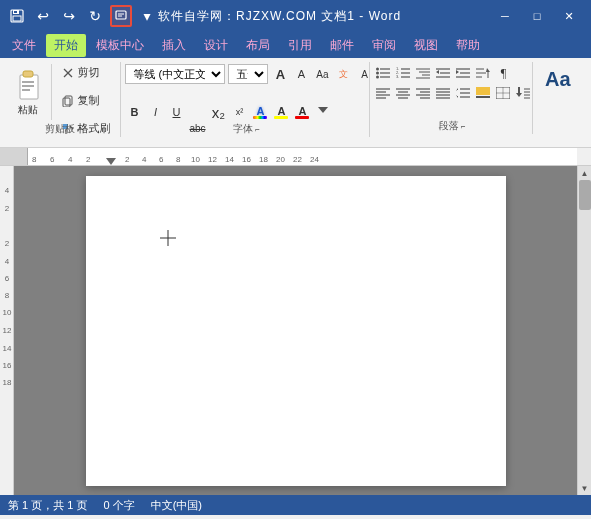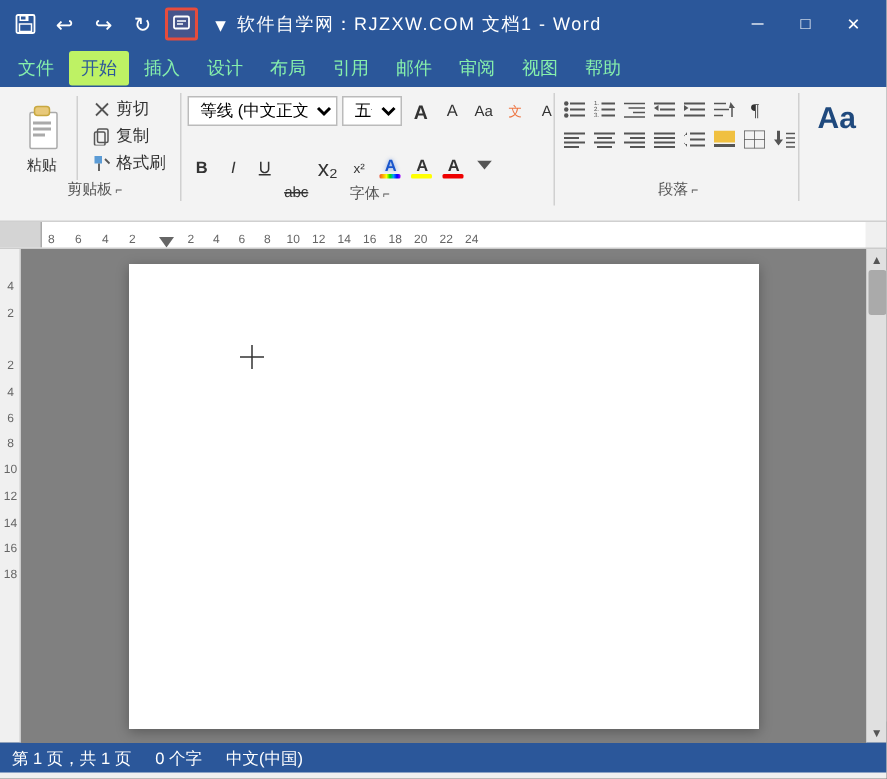--- a/index.html
+++ b/index.html
@@ -49,21 +49,21 @@
     #menu-bar {
       background: #2b579a;
       height: 26px;
       display: flex;
       align-items: center;
       padding: 0 4px;
       gap: 2px;
     }
     .menu-item {
       padding: 3px 8px;
-      color: #86efac;
+      color: #f9a8d4;
       font-size: 12px;
       cursor: pointer;
       border-radius: 2px;
     }
     .menu-item.active {
       background: #bef264;
       color: #2b579a;
     }
 
     
@@ -101,21 +101,21 @@
       display: flex; flex-direction: column;
       align-items: center; justify-content: center;
       width: 44px; height: 58px;
       cursor: pointer;
       border-radius: 3px;
       font-size: 10px;
       color: #333;
     }
 
     .clipboard-sub {
-      display: flex; flex-direction: column; gap: 1px; margin-left: 4px;
+      display: flex; flex-direction: column; gap: 11px; margin-left: 4px;
     }
     .sub-btn {
       display: flex; align-items: center; gap: 3px;
       padding: 1px 4px;
       font-size: 11px;
       cursor: pointer;
       border-radius: 2px;
       color: #333;
       white-space: nowrap;
     }
@@ -369,20 +369,21 @@
   <div id="window-controls">
     <div class="win-btn">─</div>
     <div class="win-btn">□</div>
     <div class="win-btn close">✕</div>
   </div>
 </div>
 
 <div id="menu-bar">
   <div class="menu-item">文件</div>
   <div class="menu-item active">开始</div>
+  <div class="menu-item">模板中心</div>
   <div class="menu-item">插入</div>
   <div class="menu-item">设计</div>
   <div class="menu-item">布局</div>
   <div class="menu-item">引用</div>
   <div class="menu-item">邮件</div>
   <div class="menu-item">审阅</div>
   <div class="menu-item">视图</div>
   <div class="menu-item">帮助</div>
 </div>
 

